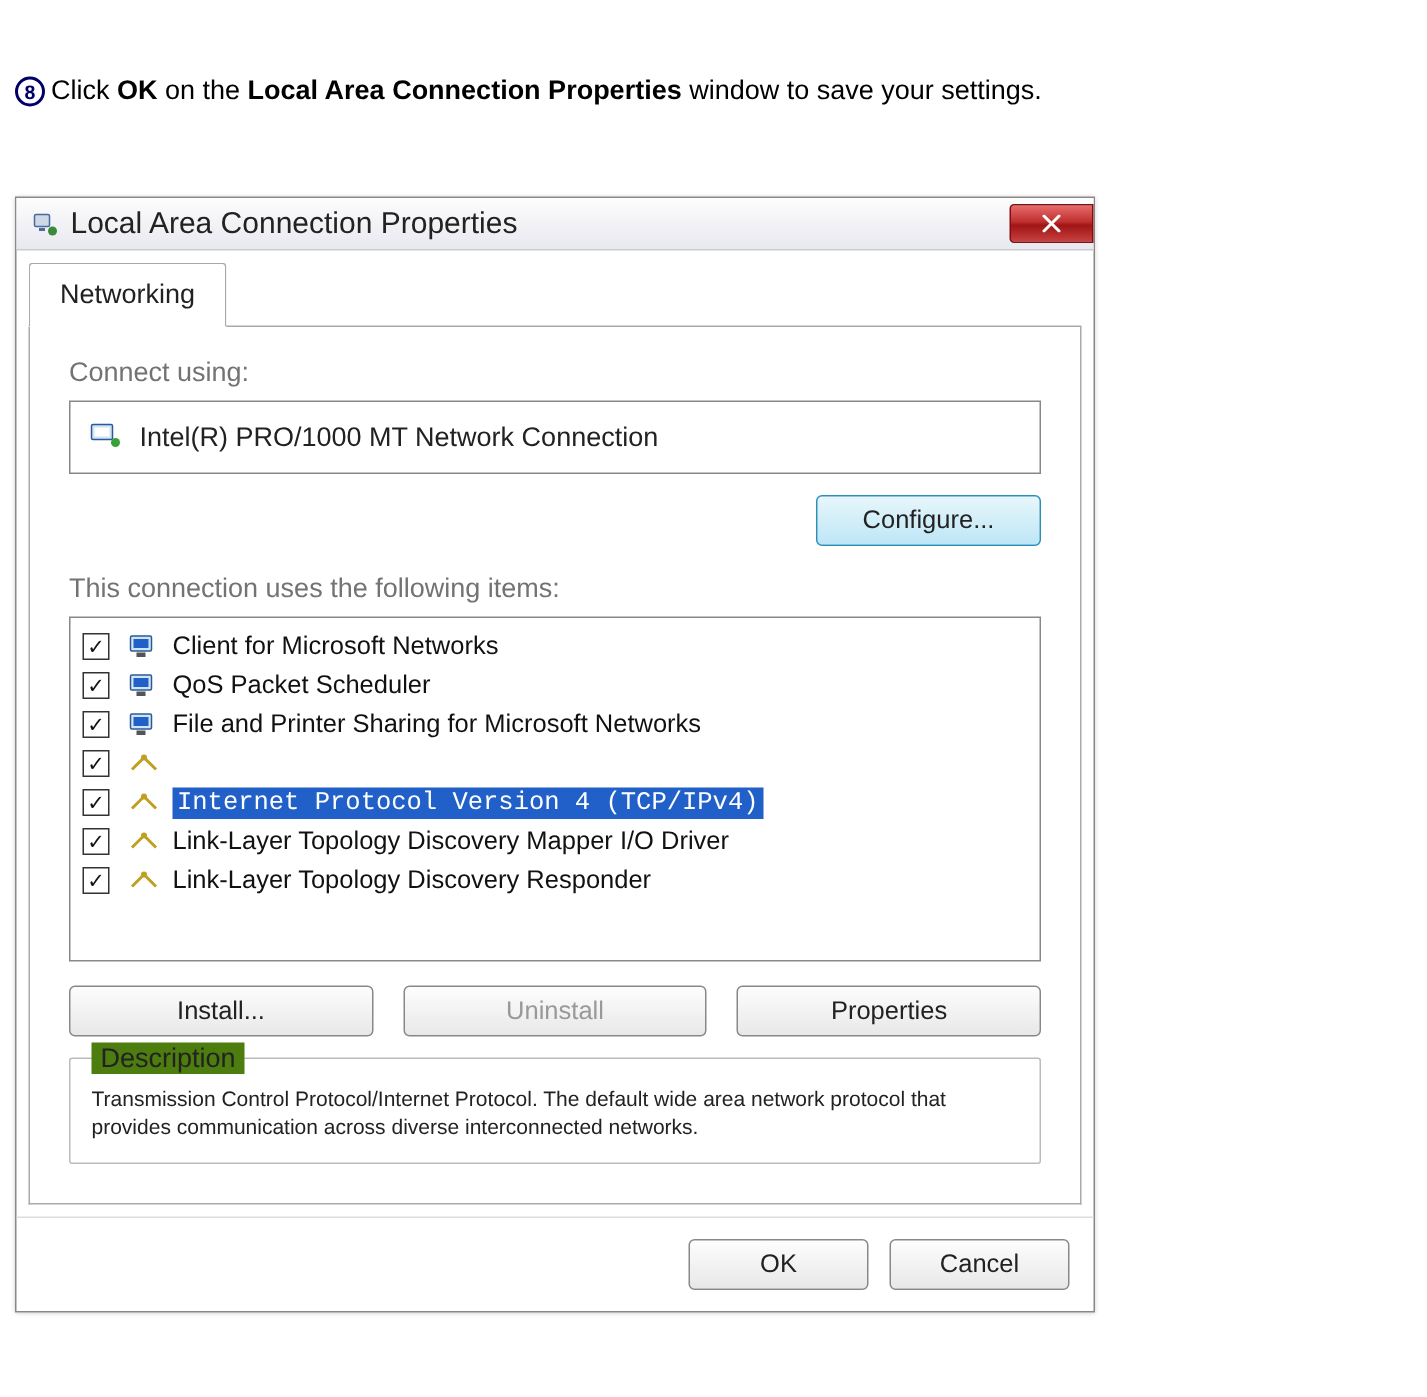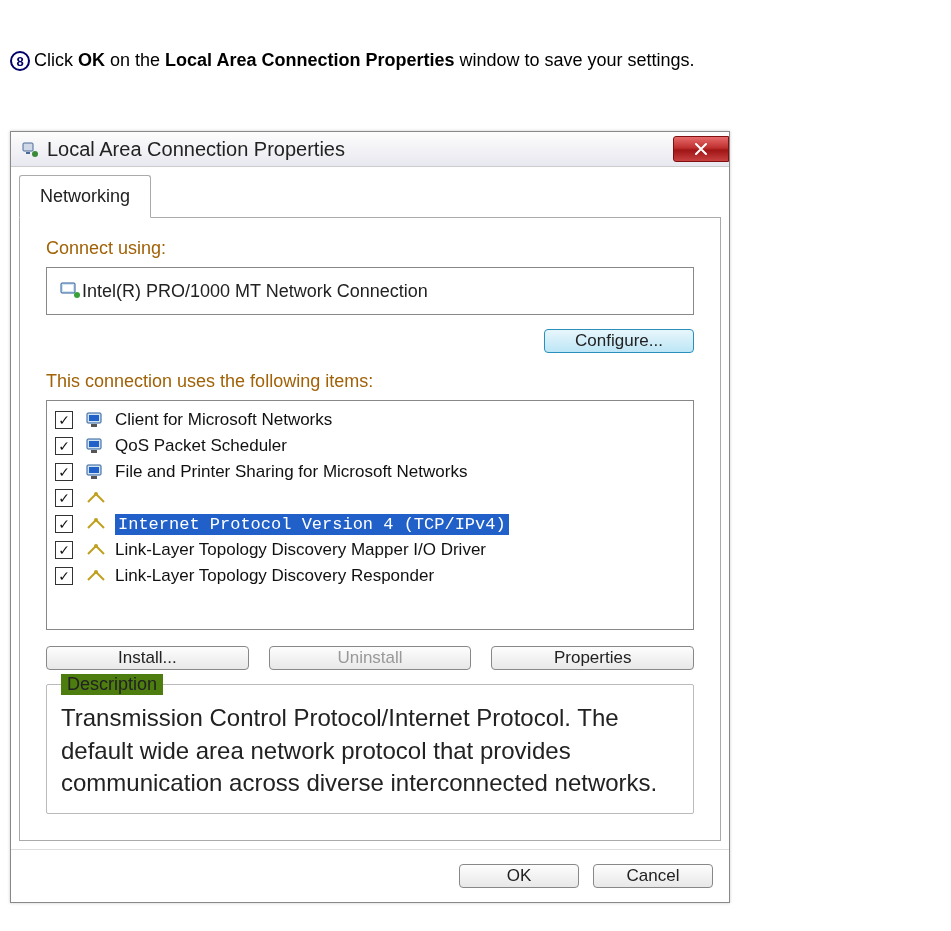--- a/index.html
+++ b/index.html
@@ -92,40 +92,40 @@
     font-size: 18px;
     color: #222;
   }
   .tab-panel {
     border: 1px solid #aaa;
     border-top: none;
     padding: 20px 26px 26px 26px;
   }
   .label {
     font-size: 18px;
-    color: #a16207;
+    color: #737373;
     margin-bottom: 8px;
   }
   .adapter-box {
     border: 1px solid #888;
     background: #fff;
     padding: 10px 12px;
     display: flex;
     align-items: center;
-    gap: 1px;
+    gap: 12px;
     margin-bottom: 14px;
   }
   .configure-row {
     display: flex;
     justify-content: flex-end;
     margin-bottom: 18px;
   }
   .btn {
     min-width: 150px;
-    height: 24px;
+    height: 34px;
     background: linear-gradient(to bottom, #fdfdfd, #e8e8e8);
     border: 1px solid #888;
     border-radius: 4px;
     font-size: 17px;
     color: #222;
     display: inline-flex;
     align-items: center;
     justify-content: center;
     padding: 0 18px;
   }
@@ -194,21 +194,21 @@
   .fieldset-legend {
     position: relative;
     top: -11px;
     background: #4d7c0f;
     padding: 0 6px;
     font-size: 18px;
     color: #222;
     display: inline-block;
   }
   .desc-text {
-    font-size: 24px;
+    font-size: 14px;
     color: #222;
     line-height: 1.35;
     margin-top: -4px;
   }
   .dialog-footer {
     display: flex;
     justify-content: flex-end;
     gap: 14px;
     padding: 14px 16px;
     border-top: 1px solid #ddd;

